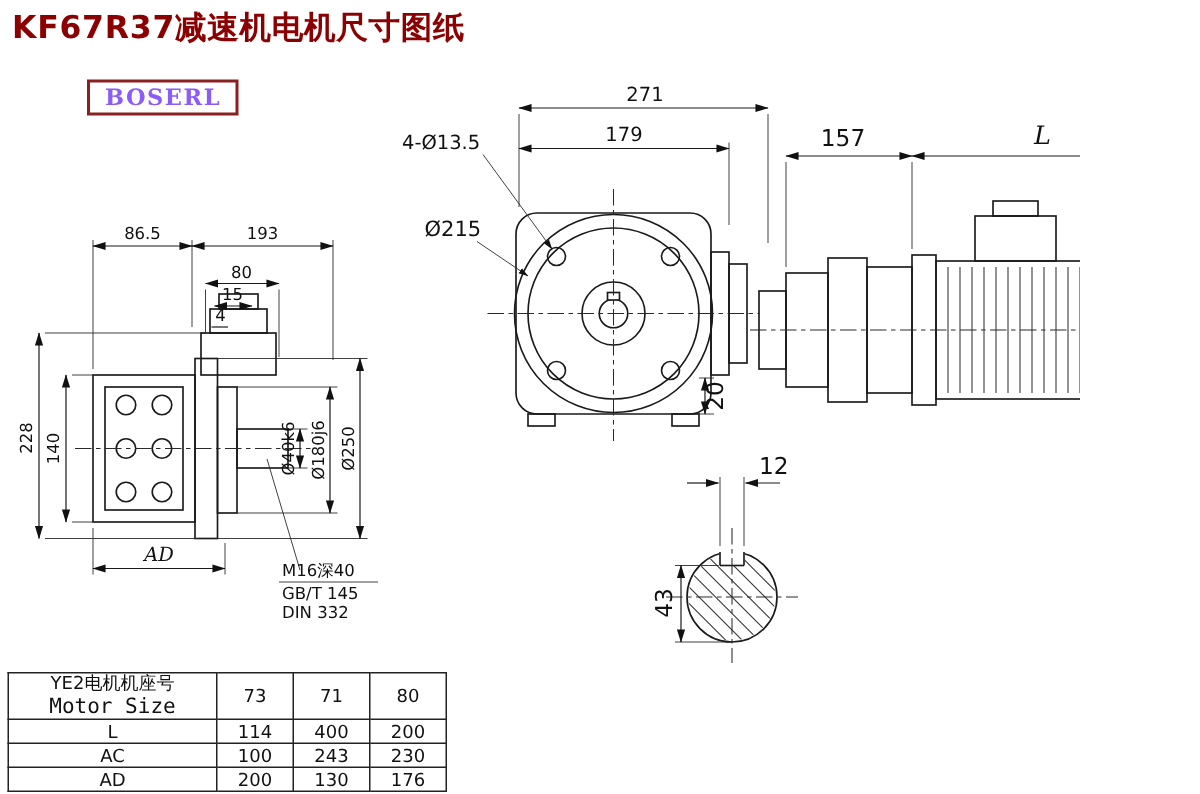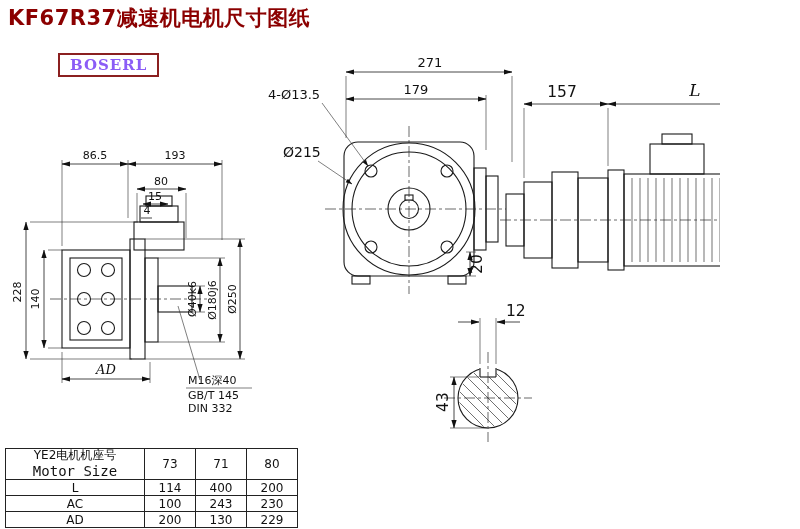--- a/index.html
+++ b/index.html
@@ -265,18 +265,18 @@
       <tr class="dr">
         <td>AC</td>
         <td>100</td>
         <td>243</td>
         <td>230</td>
       </tr>
       <tr class="dr">
         <td>AD</td>
         <td>200</td>
         <td>130</td>
-        <td>229</td>
+        <td>176</td>
       </tr>
     </tbody>
   </table>
 
 </div>
 
 </body></html>

